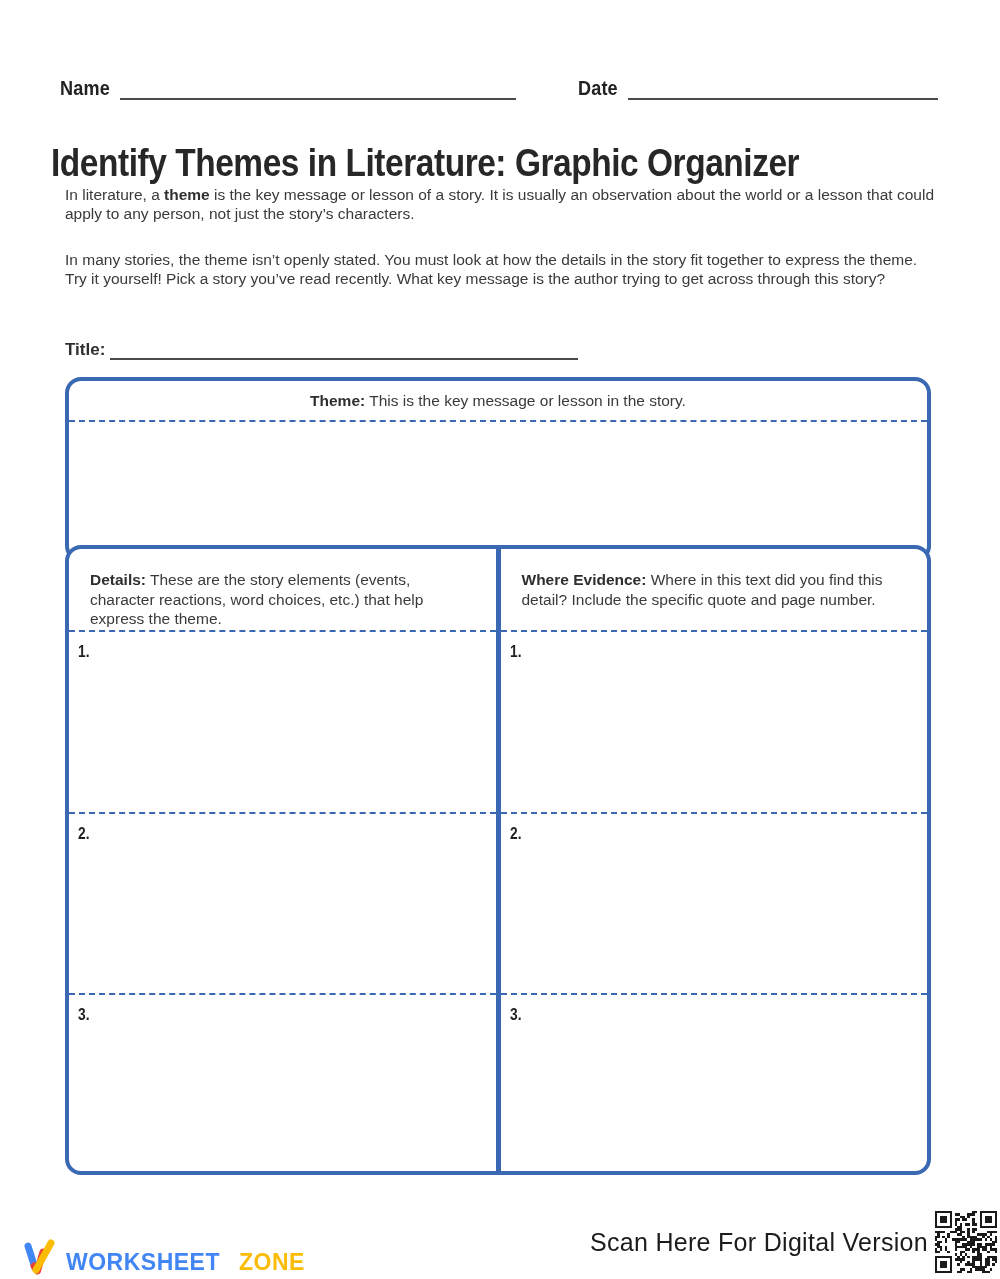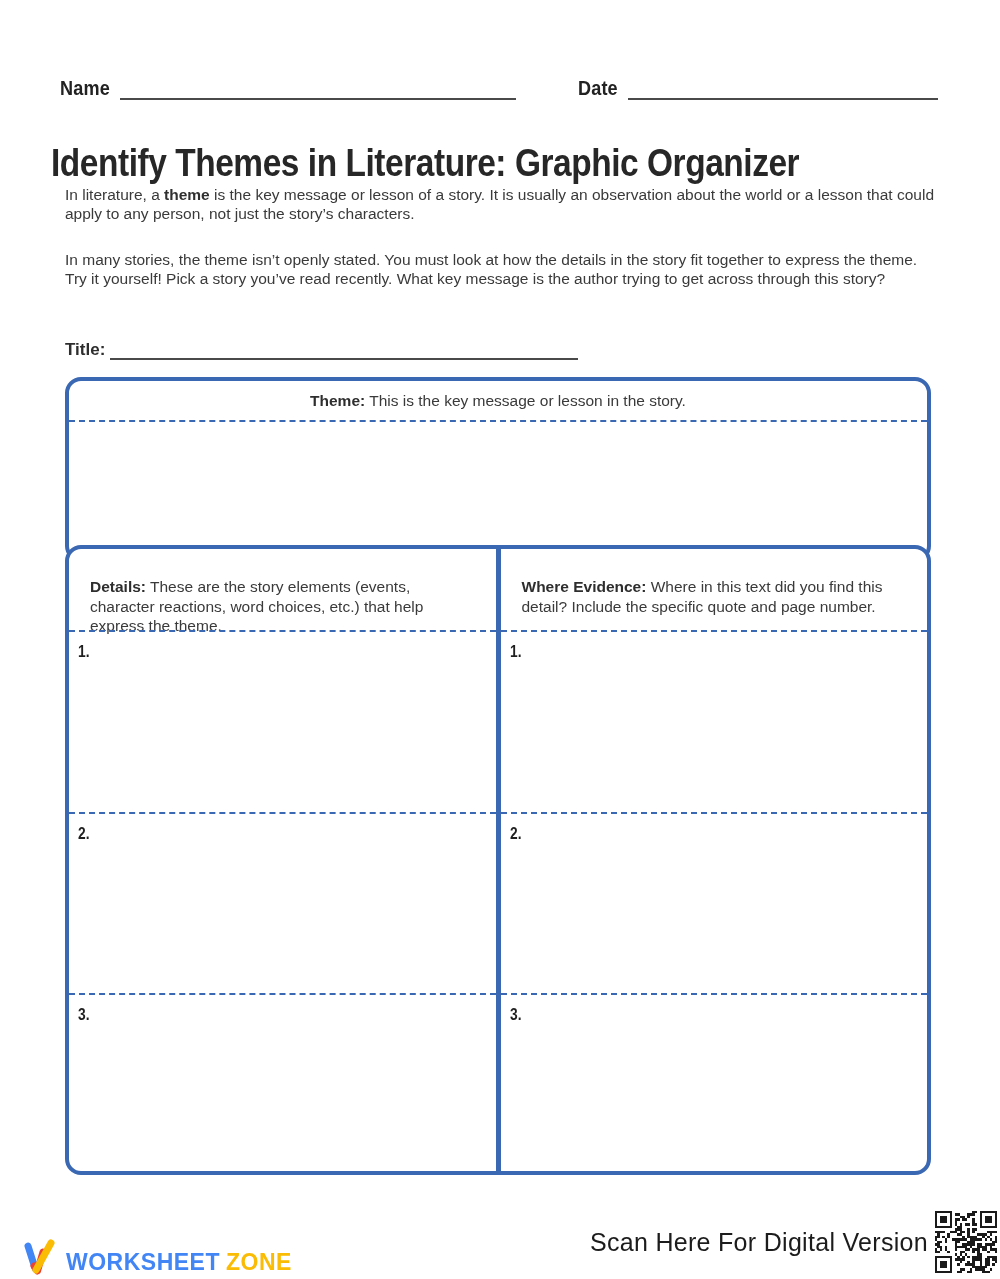--- a/index.html
+++ b/index.html
@@ -118,21 +118,21 @@
     border-radius: 16px;
     background: #ffffff;
     overflow: hidden;
     display: grid;
     grid-template-columns: 1fr 5px 1fr;
   }
   .v-divider { background: var(--accent-blue); }
   .dcol { display: flex; flex-direction: column; }
   .dcol-header {
     height: 81px;
-    padding: 28px 26px 0 21px;
+    padding: 21px 26px 0 21px;
     font-size: 15.5px;
     line-height: 19.5px;
   }
   .dcol-header b { color: #2e2e2e; }
   .drow {
     border-top: 2px dashed var(--accent-blue);
     padding: 11px 0 0 9px;
   }
   .drow-1 { height: 182px; }
   .drow-2 { height: 181px; }
@@ -148,21 +148,21 @@
     position: absolute;
     left: 23px; top: 1238px;
     display: flex; align-items: flex-end;
   }
   .logo-mark { width: 34px; height: 38px; margin-right: 9px; }
   .logo-mark .s-blue   { stroke: var(--brand-blue); }
   .logo-mark .s-red    { stroke: var(--brand-red); }
   .logo-mark .s-yellow { stroke: var(--brand-yellow); }
   .brand-text { font-weight: bold; font-size: 23px; letter-spacing: 0.5px; white-space: nowrap; }
   .brand-first  { color: var(--brand-blue); }
-  .brand-second { color: var(--brand-yellow); margin-left: 6px; }
+  .brand-second { color: var(--brand-yellow); margin-left: 19px; }
 
   .footer-right {
     position: absolute;
     right: 3px; top: 1211px;
     display: flex; align-items: center;
   }
   .scan-text {
     font-size: 25px;
     color: #1c1c1c;
     letter-spacing: 0.3px;

